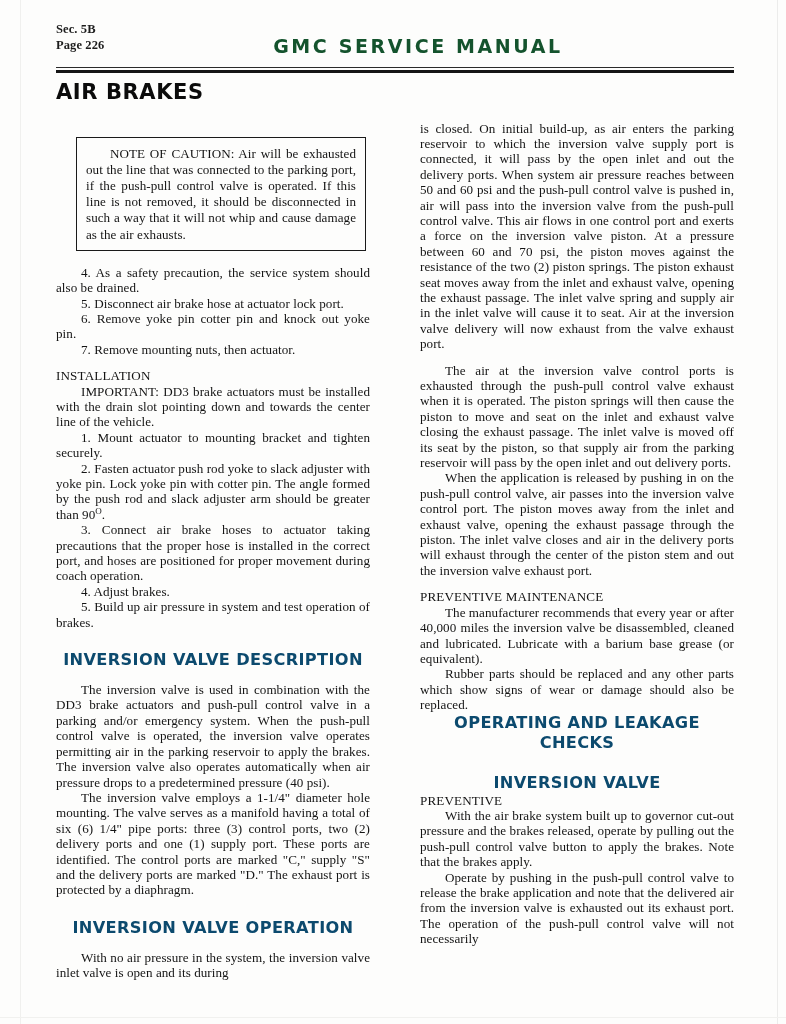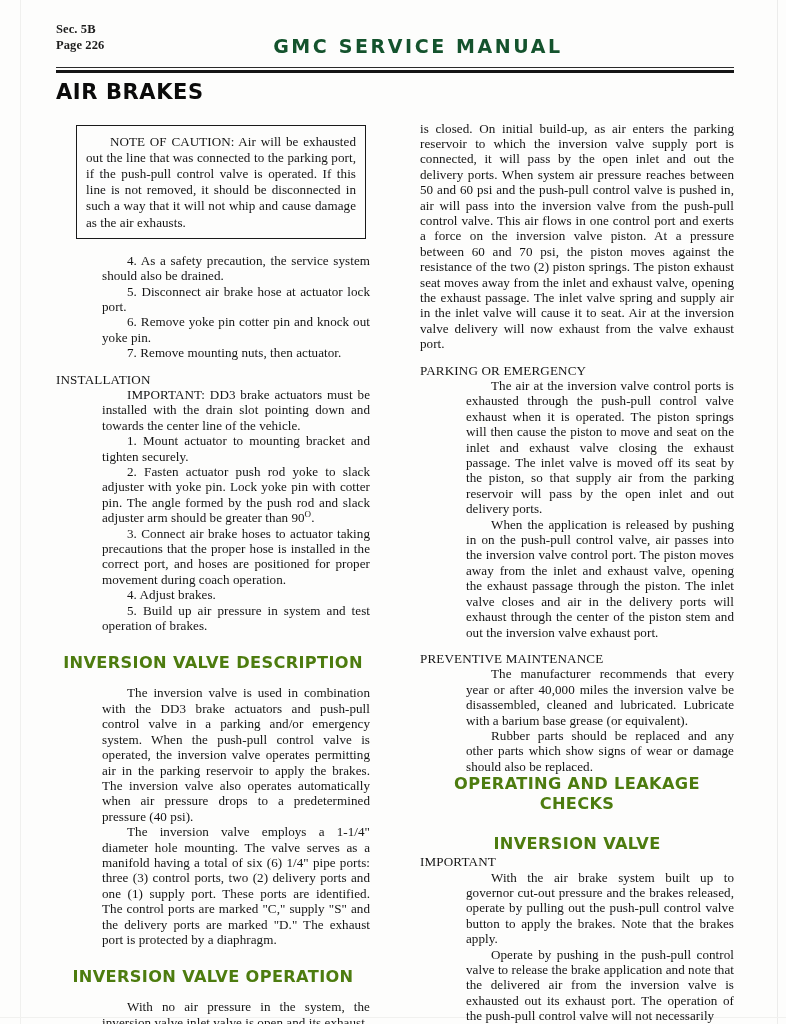--- a/index.html
+++ b/index.html
@@ -112,52 +112,52 @@
   .col-left { margin-right: 50px; }
 
   p {
     margin: 0;
     font-size: 13.1px;
     line-height: 15.4px;
     text-align: justify;
     text-justify: inter-word;
     letter-spacing: 0.05px;
   }
-  p.indent { text-indent: 25px; margin-left: 46px; }
+  p.indent { text-indent: 25px; }
   p.flush { text-indent: 0; }
 
   .subhead {
     font-size: 13.1px;
     line-height: 15.4px;
     margin: 0;
     letter-spacing: 0.15px;
     text-align: left;
   }
 
   .center-head {
     font-family: "DejaVu Sans", "Liberation Sans", sans-serif;
     font-weight: bold;
     font-size: 16.2px;
     letter-spacing: 0.35px;
     text-align: center;
-    color: #4d7c0f;
+    color: #0c4a6e;
     margin: 0;
     line-height: 20px;
   }
   .head-gap-top { margin-top: 20px; }
   .head-gap-bottom { margin-bottom: 12px; }
 
   .gap-sm { height: 11px; }
   .gap-md { height: 14px; }
 
   
   .note-box {
     border: 1.5px solid #1a1a1a;
     padding: 8px 9px 7px 9px;
-    margin: 4px 4px 0 20px;
+    margin: 16px 4px 0 20px;
     box-sizing: border-box;
   }
   .note-box p {
     font-size: 13.1px;
     line-height: 16.2px;
     text-indent: 24px;
     text-align: justify;
   }
 
   sup.deg {
@@ -216,42 +216,41 @@
         <p class="indent">4. Adjust brakes.</p>
         <p class="indent">5. Build up air pressure in system and test operation of brakes.</p>
 
         <div class="center-head head-gap-top head-gap-bottom">INVERSION VALVE DESCRIPTION</div>
 
         <p class="indent">The inversion valve is used in combination with the DD3 brake actuators and push-pull control valve in a parking and/or emergency system. When the push-pull control valve is operated, the inversion valve operates permitting air in the parking reservoir to apply the brakes. The inversion valve also operates automatically when air pressure drops to a predetermined pressure (40 psi).</p>
         <p class="indent">The inversion valve employs a 1-1/4" diameter hole mounting. The valve serves as a manifold having a total of six (6) 1/4" pipe ports: three (3) control ports, two (2) delivery ports and one (1) supply port. These ports are identified. The control ports are marked "C," supply "S" and the delivery ports are marked "D." The exhaust port is protected by a diaphragm.</p>
 
         <div class="center-head head-gap-top head-gap-bottom">INVERSION VALVE OPERATION</div>
 
-        <p class="indent">With no air pressure in the system, the inversion valve inlet valve is open and its exhaust</p>
+        <p class="indent">With no air pressure in the system, the inversion valve inlet valve is open and its during</p>
       </div>
 
       <div class="col col-right">
 
         <p class="flush">is closed. On initial build-up, as air enters the parking reservoir to which the inversion valve supply port is connected, it will pass by the open inlet and out the delivery ports. When system air pressure reaches between 50 and 60 psi and the push-pull control valve is pushed in, air will pass into the inversion valve from the push-pull control valve. This air flows in one control port and exerts a force on the inversion valve piston. At a pressure between 60 and 70 psi, the piston moves against the resistance of the two (2) piston springs. The piston exhaust seat moves away from the inlet and exhaust valve, opening the exhaust passage. The inlet valve spring and supply air in the inlet valve will cause it to seat. Air at the inversion valve delivery will now exhaust from the valve exhaust port.</p>
 
         <div class="gap-sm"></div>
 
-        <p class="subhead">PARKING OR EMERGENCY</p>
         <p class="indent">The air at the inversion valve control ports is exhausted through the push-pull control valve exhaust when it is operated. The piston springs will then cause the piston to move and seat on the inlet and exhaust valve closing the exhaust passage. The inlet valve is moved off its seat by the piston, so that supply air from the parking reservoir will pass by the open inlet and out delivery ports.</p>
         <p class="indent">When the application is released by pushing in on the push-pull control valve, air passes into the inversion valve control port. The piston moves away from the inlet and exhaust valve, opening the exhaust passage through the piston. The inlet valve closes and air in the delivery ports will exhaust through the center of the piston stem and out the inversion valve exhaust port.</p>
 
         <div class="gap-sm"></div>
 
         <p class="subhead">PREVENTIVE MAINTENANCE</p>
         <p class="indent">The manufacturer recommends that every year or after 40,000 miles the inversion valve be disassembled, cleaned and lubricated. Lubricate with a barium base grease (or equivalent).</p>
         <p class="indent">Rubber parts should be replaced and any other parts which show signs of wear or damage should also be replaced.</p>
 
         <div class="center-head head-gap-bottom">OPERATING AND LEAKAGE CHECKS</div>
         <div class="center-head head-gap-top">INVERSION VALVE</div>
 
-        <p class="subhead">IMPORTANT</p>
+        <p class="subhead">PREVENTIVE</p>
         <p class="indent">With the air brake system built up to governor cut-out pressure and the brakes released, operate by pulling out the push-pull control valve button to apply the brakes. Note that the brakes apply.</p>
         <p class="indent">Operate by pushing in the push-pull control valve to release the brake application and note that the delivered air from the inversion valve is exhausted out its exhaust port. The operation of the push-pull control valve will not necessarily</p>
       </div>
 
     </div>
   </div>
 </div>
 
 </body></html>

